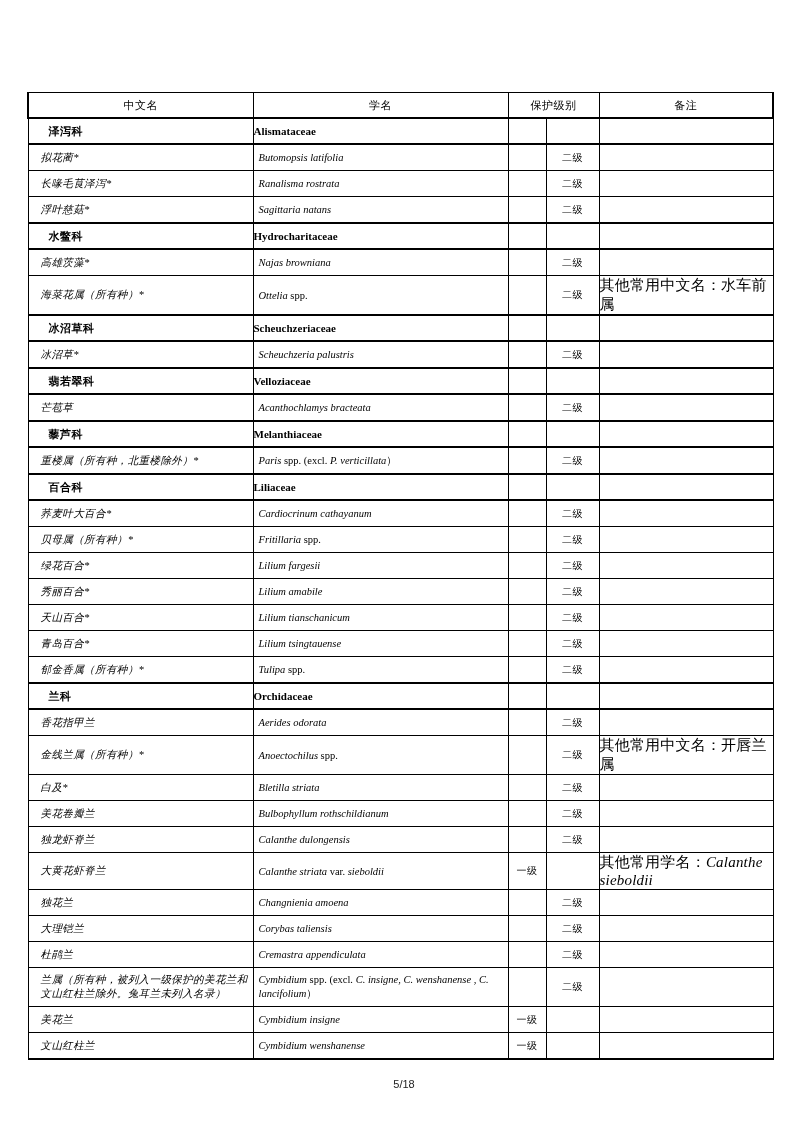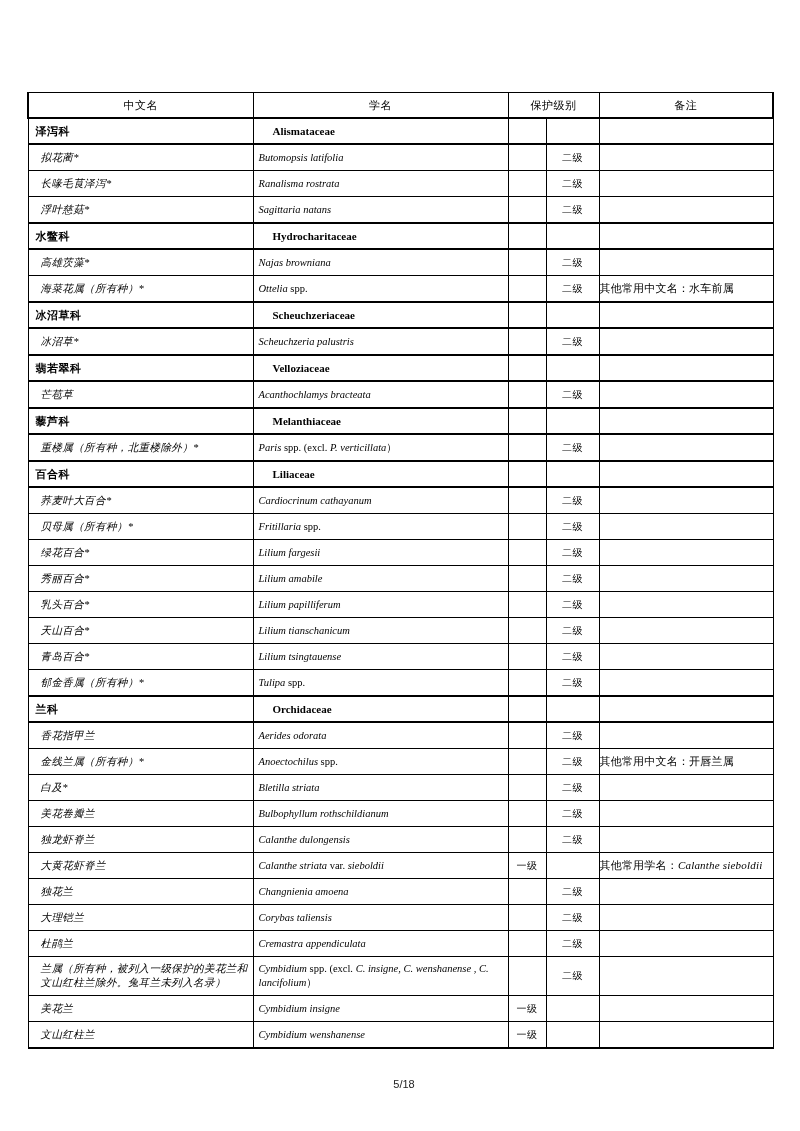--- a/index.html
+++ b/index.html
@@ -55,42 +55,42 @@
   thead th.last{border-right:2px solid #000;}
 
   
   tr.family td{
     height:24px;
     border-top:2px solid #000;
     border-bottom:2px solid #000;
     font-weight:bold;
     font-size:11px;
   }
-  tr.family td.cn{padding-left:7px;letter-spacing:0.5px;}
-  tr.family td.sci{padding-left:19px;}
+  tr.family td.cn{padding-left:20px;letter-spacing:0.5px;}
+  tr.family td.sci{padding-left:0;}
 
   
   tr.species td{height:25px;}
   tr.species td.cn{
     padding-left:12px;
     letter-spacing:0.4px;
     font-style:italic;
   }
   tr.species td.sci{
     padding-left:5px;
     font-style:italic;
   }
   td.lvl{
     text-align:center;
     font-size:10px;
     letter-spacing:0.5px;
   }
   td.note{
     padding-left:4px;
-    font-size:11px;
+    font-size:15px;
     letter-spacing:0.2px;
   }
   td.cn,td.sci,td.lvl,td.note{border-left:1px solid #000;border-right:1px solid #000;}
   td.edge-l{border-left:2px solid #000;}
   td.edge-r{border-right:2px solid #000;}
 
   tr.species.tall td{height:auto;}
   tr.species.tall td.cn,
   tr.species.tall td.sci{
     padding-top:5px;padding-bottom:5px;
@@ -254,27 +254,20 @@
             <td class="note edge-r"></td>
           </tr>
           <tr class="species">
             <td class="cn edge-l">秀丽百合*</td>
             <td class="sci"><span>Lilium amabile</span></td>
             <td class="lvl"></td>
             <td class="lvl">二级</td>
             <td class="note edge-r"></td>
           </tr>
           <tr class="species">
-            <td class="cn edge-l">乳头百合*</td>
-            <td class="sci"><span>Lilium papilliferum</span></td>
-            <td class="lvl"></td>
-            <td class="lvl">二级</td>
-            <td class="note edge-r"></td>
-          </tr>
-          <tr class="species">
             <td class="cn edge-l">天山百合*</td>
             <td class="sci"><span>Lilium tianschanicum</span></td>
             <td class="lvl"></td>
             <td class="lvl">二级</td>
             <td class="note edge-r"></td>
           </tr>
           <tr class="species">
             <td class="cn edge-l">青岛百合*</td>
             <td class="sci"><span>Lilium tsingtauense</span></td>
             <td class="lvl"></td>

